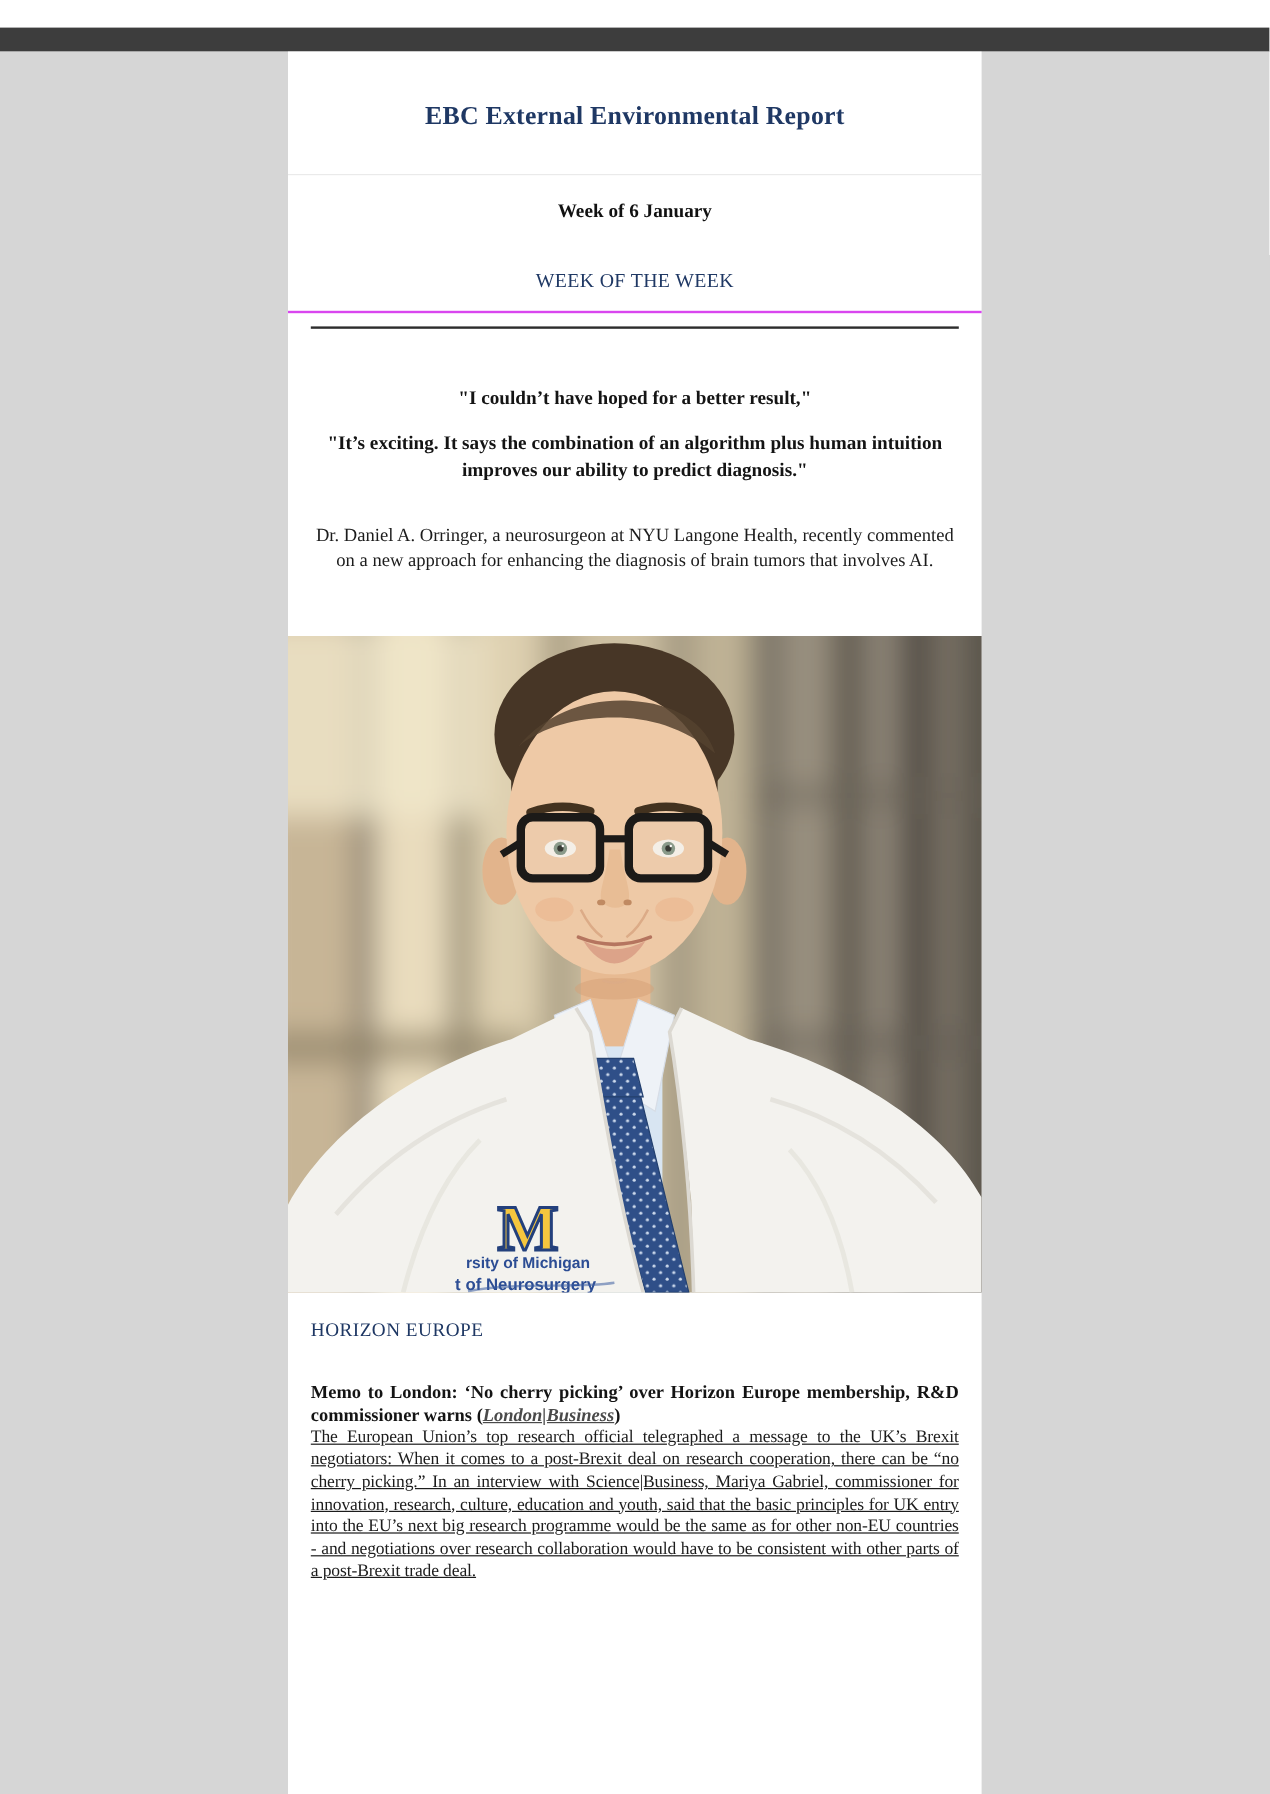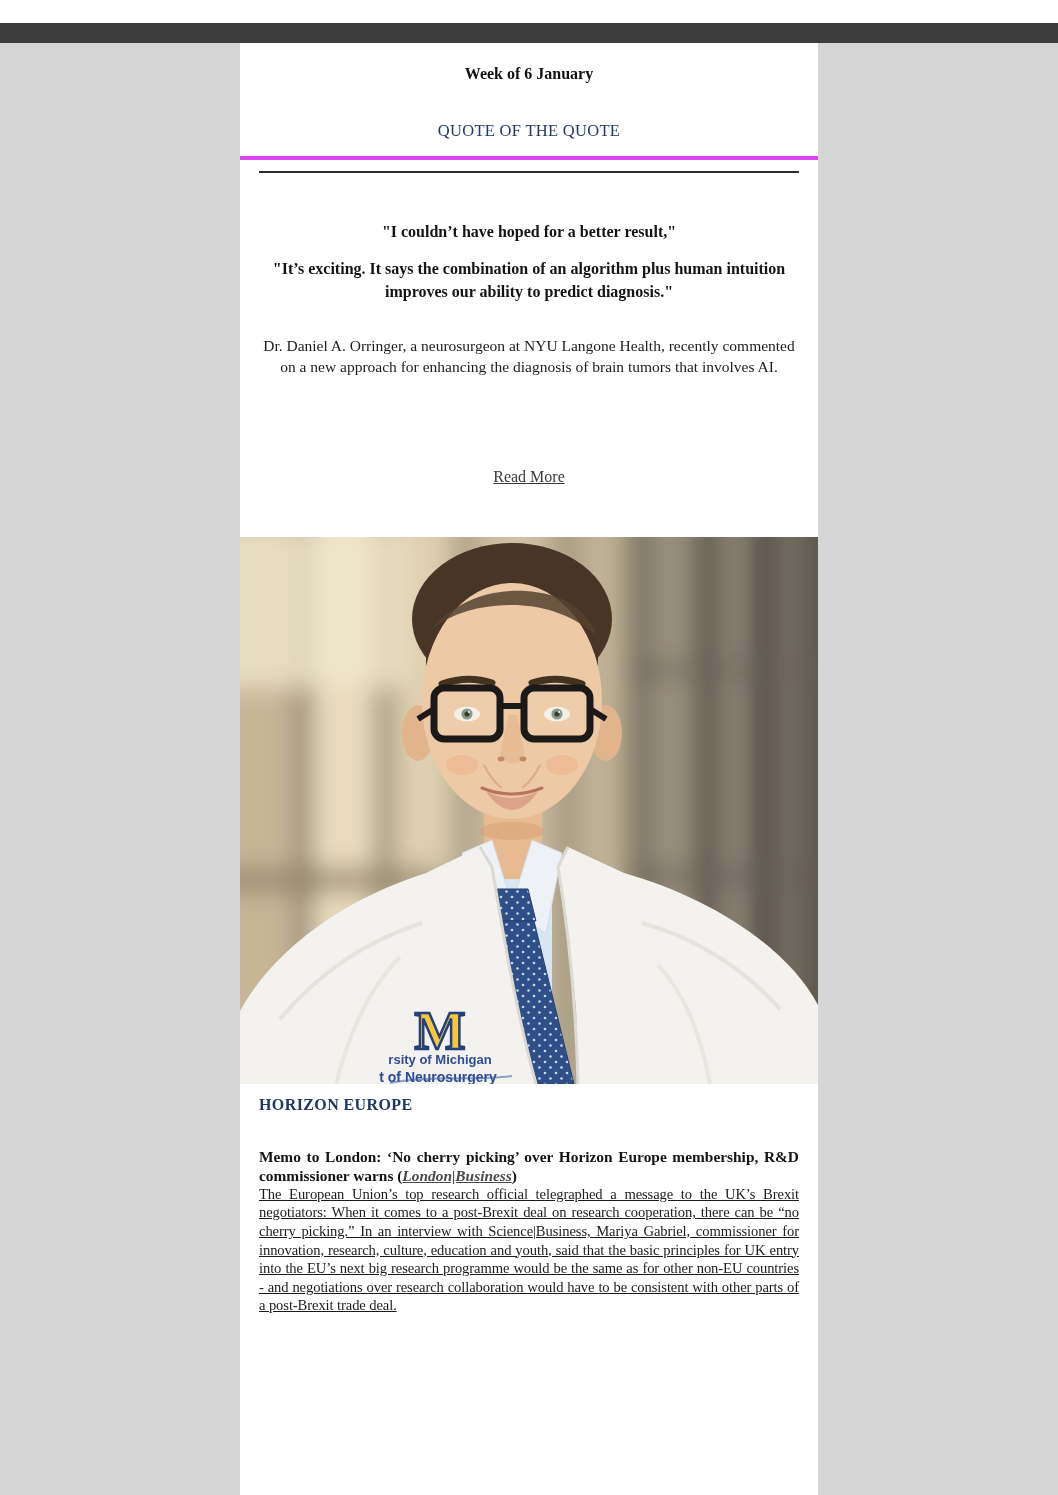--- a/index.html
+++ b/index.html
@@ -9,61 +9,61 @@
   }
   .top-white { position:absolute; left:0; top:0; width:1058px; height:23px; background:#ffffff; }
   .app-bar  { position:absolute; left:0; top:23px; width:1058px; height:20px; background:#3d3d3d; }
   .canvas   { position:absolute; left:0; top:43px; width:1058px; height:1452px; background:#d6d6d6; }
   .email-page {
     position:absolute; left:240px; top:0; width:578px; height:1452px;
     background:#ffffff; color:#1a1a1a;
   }
   .sec-header { padding:41px 19px 36px; border-bottom:1px solid #eaeaea; text-align:center; }
   .title { font-size:21.5px; font-weight:bold; color:#1f3864; letter-spacing:0.2px; }
-  .sec-sub { border-bottom:4px solid #d946ef; text-align:center; padding-bottom:15px; }
+  .sec-sub { border-bottom:2px solid #d946ef; text-align:center; padding-bottom:15px; }
   .week { margin:0; padding-top:22px; font-size:16px; font-weight:bold; color:#111111; }
   .quote-label { margin:38px 0 0 0; font-size:16.5px; color:#1f3864; letter-spacing:0.3px; }
   .rule-dark { width:540px; margin:11px auto 0 auto; border:none; border-top:2px solid #2d2d2d; height:0; }
   .quote-block { padding:0 19px; text-align:center; }
   .q1 { margin:47px 0 0 0; font-size:16px; font-weight:bold; line-height:1.45; color:#141414; }
   .q2 { margin:15px 0 0 0; font-size:16px; font-weight:bold; line-height:1.4; color:#141414; }
   .attr { margin:32px 0 0 0; font-size:15.5px; line-height:1.38; color:#1c1c1c;text-align:center; }
   .read-more-wrap { margin-top:90px; }
   .read-more { font-size:16px; color:#3b3b3b; text-decoration:underline; cursor:pointer; }
   .photo-wrap { margin-top:51px; width:578px; height:547px; line-height:0; }
   .horizon { padding:0 19px; }
-  .horizon-heading { margin:12px 0 0 0; font-size:16px; font-weight:bold; color:#1f3864; letter-spacing:0.4px; }
+  .horizon-heading { margin:23px 0 0 0; font-size:16px; font-weight:normal; color:#1f3864; letter-spacing:0.4px; }
   .headline { margin:33px 0 0 0; font-size:15.4px; font-weight:bold; line-height:1.24; color:#141414; text-align:justify; }
   .headline-link { color:#4a4a4a; font-style:italic; text-decoration:underline; cursor:pointer; }
   .body-text { margin:0; font-size:14.6px; line-height:1.27; color:#1c1c1c; text-align:justify; letter-spacing:-0.1px;text-decoration:underline; }
 </style>
 </head>
 <body>
 
 <div class="top-white"></div>
 <div class="app-bar"></div>
 
 <div class="canvas">
   <div class="email-page">
 
+    <div class="sec-header">
+      <div class="title">EBC External Environmental Report</div>
+    </div>
 
     <div class="sec-sub">
       <p class="week">Week of 6 January</p>
-      <p class="quote-label">QUOTE OF THE QUOTE</p>
+      <p class="quote-label">WEEK OF THE WEEK</p>
     </div>
 
     <hr class="rule-dark">
 
     <div class="quote-block">
       <p class="q1">"I couldn’t have hoped for a better result,"</p>
       <p class="q2">"It’s exciting. It says the combination of an algorithm plus human intuition improves our ability to predict diagnosis."</p>
       <p class="attr">Dr. Daniel A. Orringer, a neurosurgeon at NYU Langone Health, recently commented on a new approach for enhancing the diagnosis of brain tumors that involves AI.</p>
-      <div class="read-more-wrap">
-        <a class="read-more">Read More</a>
-      </div>
     </div>
 
     <div class="photo-wrap">
       <svg width="578" height="547" viewBox="0 0 578 547" xmlns="http://www.w3.org/2000/svg">
         <defs>
           <filter id="bb" x="-10%" y="-10%" width="120%" height="120%">
               <feGaussianBlur stdDeviation="12"></feGaussianBlur>
             </filter>
           <pattern id="dots" width="11" height="11" patternUnits="userSpaceOnUse">
             <rect width="11" height="11" fill="#2f4f88"></rect>

